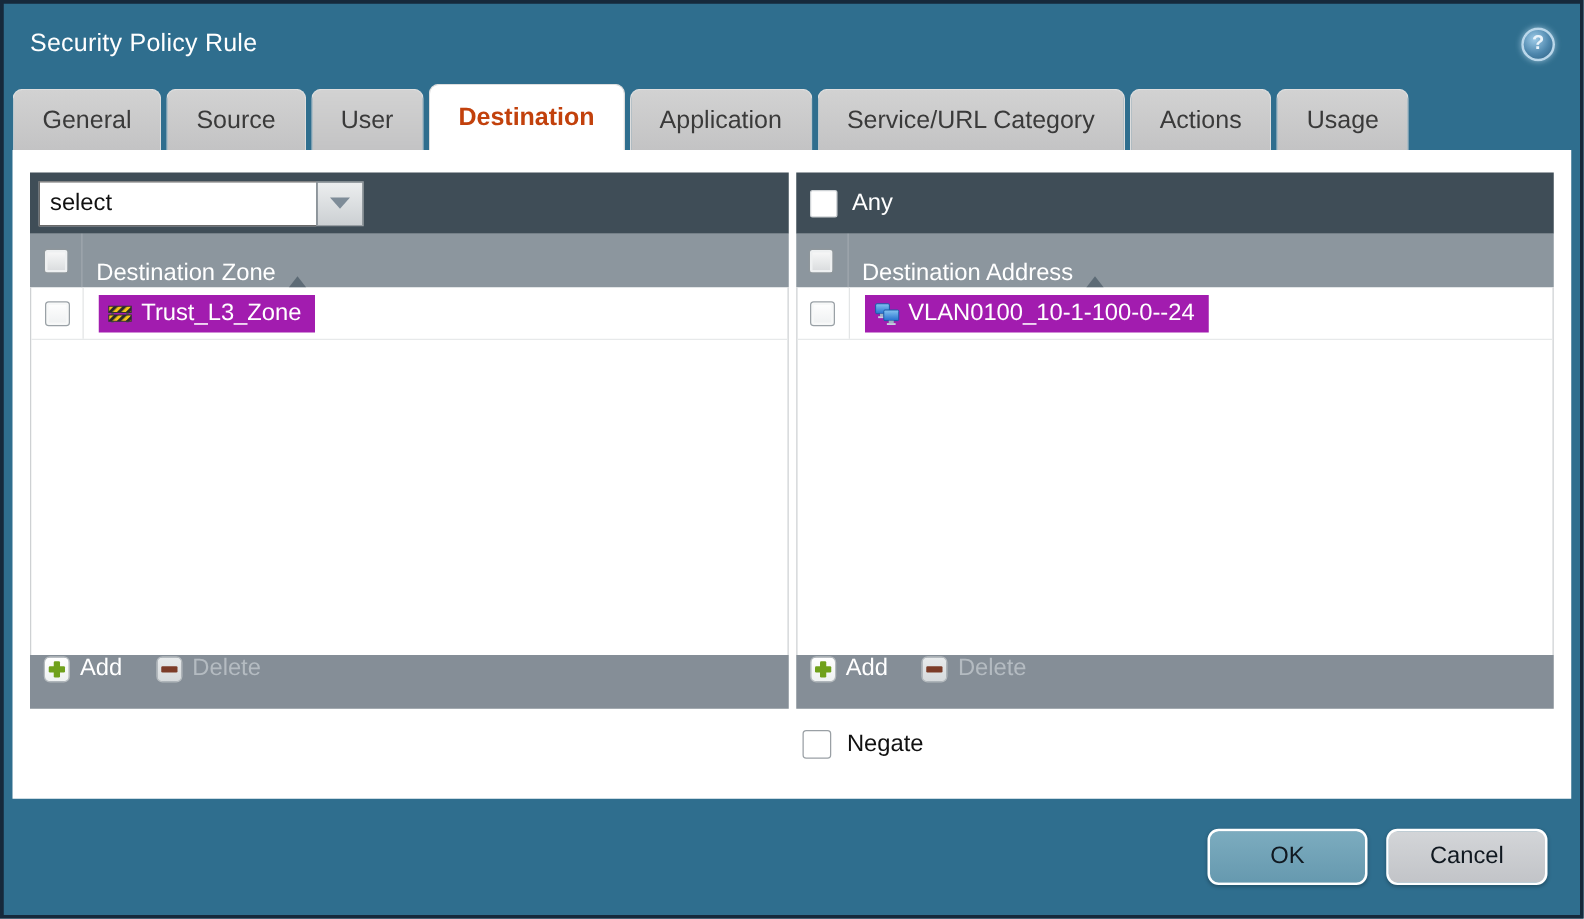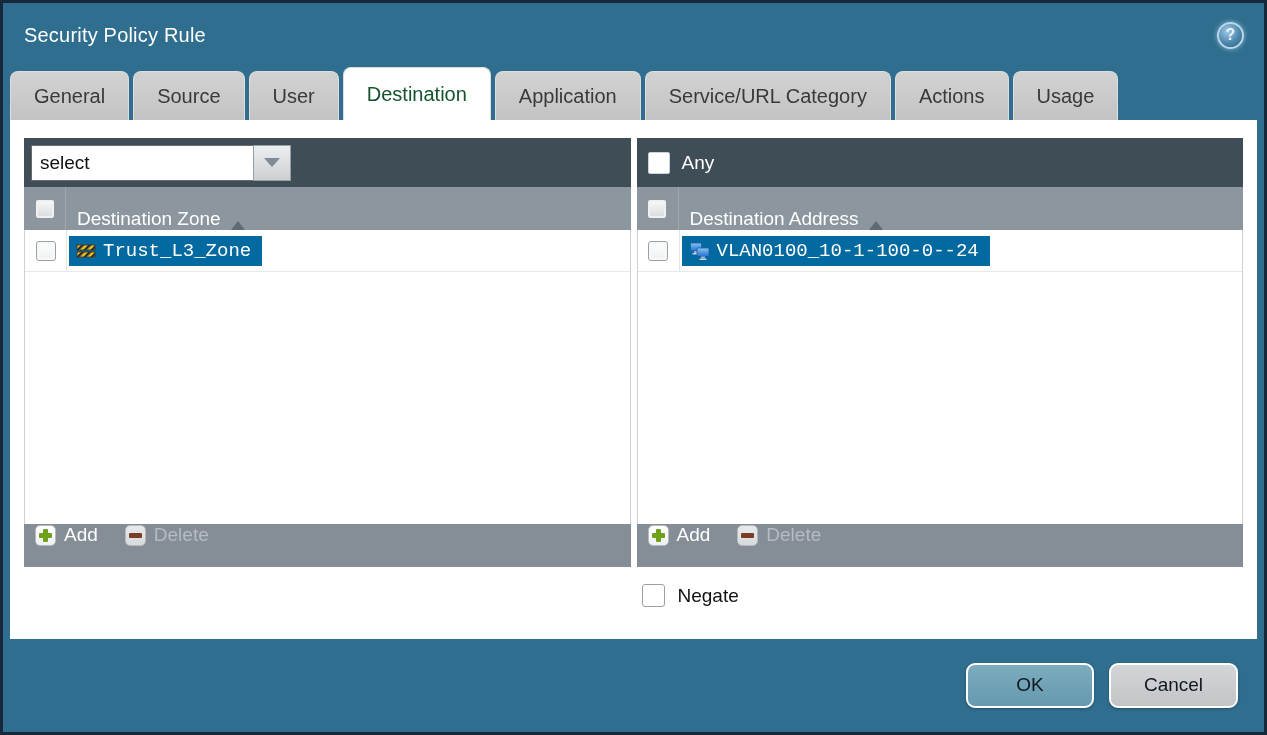--- a/index.html
+++ b/index.html
@@ -32,22 +32,22 @@
   .tab {
     height: 49px; margin-right: 4px; padding: 0 23px;
     background: linear-gradient(#d2d2d2, #c3c3c4);
     border: 1px solid #dedede; border-bottom: none;
     border-radius: 8px 8px 0 0;
     color: #3a3a3a; font-size: 20px;
     display: flex; align-items: center;
     cursor: pointer; white-space: nowrap;
   }
   .tab.active {
-    background: #ffffff; height: 53px; color: #14532d;
-    position: relative; z-index: 2;
+    background: #ffffff; height: 53px; color: #c2410c;
+    position: relative; z-index: 2; font-weight: bold;
   }
 
   
   .content {
     position: relative; z-index: 1;
     margin: 0 7px; height: 519px; background: #ffffff;
     padding: 18px 14px 0 14px;
   }
   .panels { display: flex; gap: 6px; }
   .panel { flex: 1 1 0; height: 429px; display: flex; flex-direction: column; min-width: 0; }
@@ -97,23 +97,23 @@
   .sort-asc { width: 0; height: 0; margin-left: 10px; border-left: 7px solid transparent; border-right: 7px solid transparent; border-bottom: 9px solid #5d6b76; }
 
   .p-body {
     flex: 1 1 auto; background: #ffffff;
     border-left: 1px solid #ced1d3; border-right: 1px solid #ced1d3;
     overflow: hidden;
   }
   .row { height: 42px; display: flex; align-items: center; border-bottom: 1px solid #e7e9ea; }
   .row .cb-cell { border-right: 1px solid #e3e5e6; }
   .chip {
-    margin-left: 2px; height: 30px; display: flex; align-items: center; gap: 7px;
-    background: #0369a1; color: #ffffff; font-size: 19px; padding: 0 11px 0 7px;
-    white-space: nowrap; cursor: pointer; font-family: Liberation Mono, monospace;
+    margin-left: 12px; height: 30px; display: flex; align-items: center; gap: 7px;
+    background: #a21caf; color: #ffffff; font-size: 19px; padding: 0 11px 0 7px;
+    white-space: nowrap; cursor: pointer;
   }
 
   .p-footer {
     height: 43px; background: #858e97; flex: 0 0 auto;
     display: flex; align-items: flex-start; padding-left: 11px; gap: 27px;
   }
   .tool-btn { display: flex; align-items: center; gap: 8px; cursor: pointer; }
   .tool-btn .label { font-size: 19px; color: #ffffff; }
   .tool-btn.disabled { cursor: default; }
   .tool-btn.disabled .label { color: #b4bbc1; }

